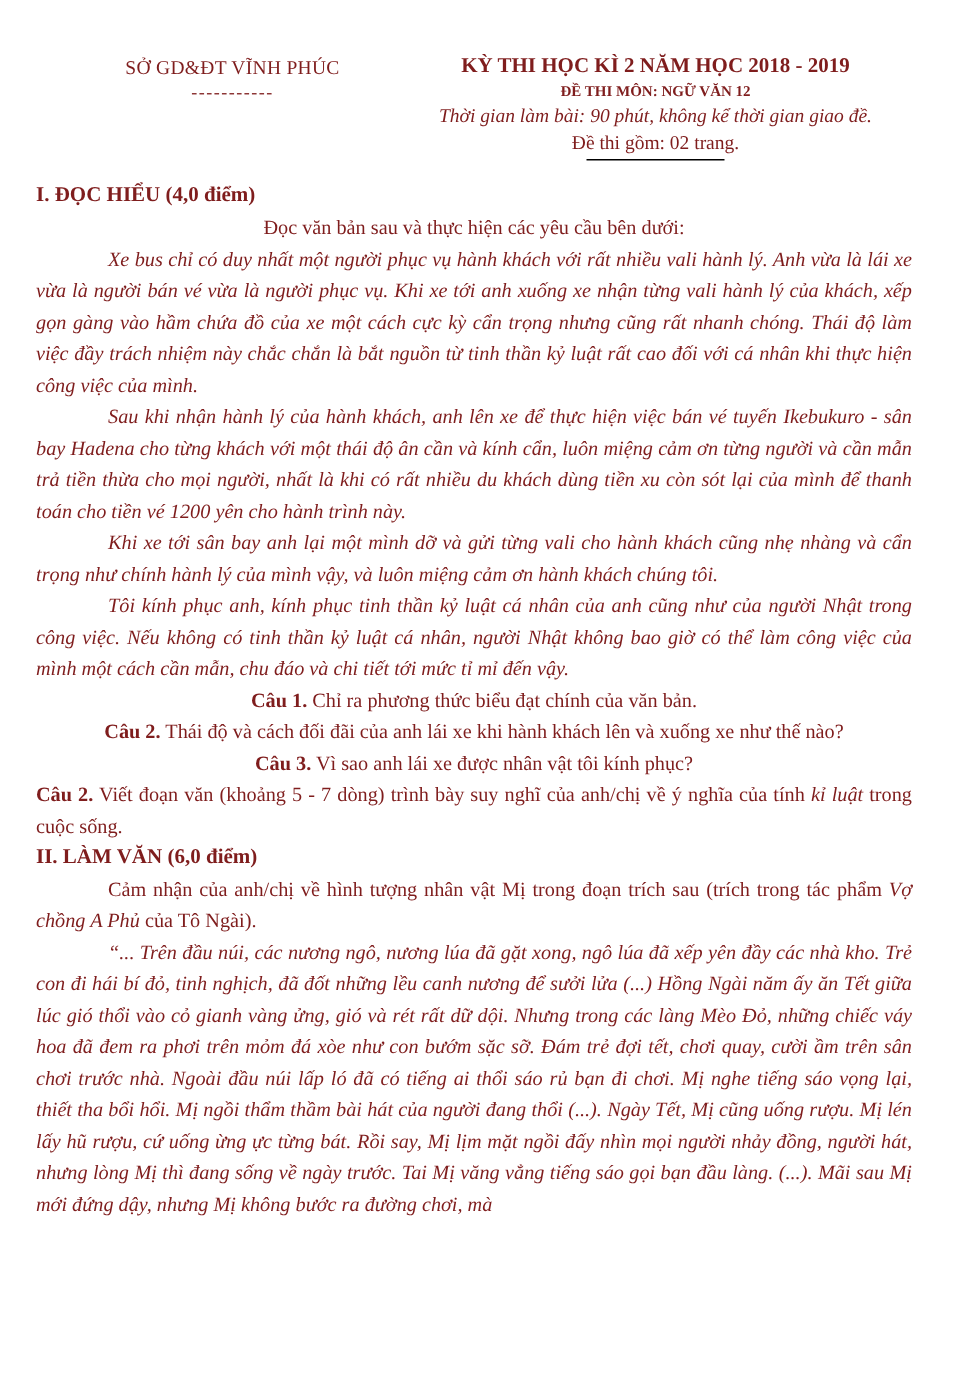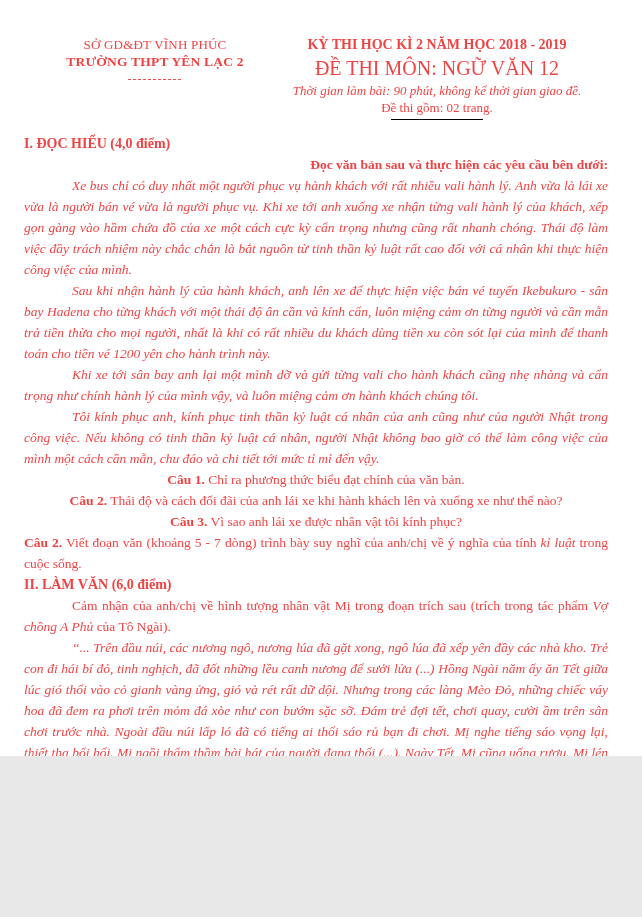--- a/index.html
+++ b/index.html
@@ -1,54 +1,53 @@
 <!DOCTYPE html>
 <html><head>
 <meta charset="utf-8">
 <style>
   html,body { margin:0; padding:0; background:#e8e8e8; }
   .page {
-    width:642px; height:756px; margin:0 auto; background:#ffffff;
-    font-family:"Liberation Serif", serif; color:#ef4444;
+    width:642px; height:917px; margin:0 auto; background:#ffffff;
+    font-family:"Liberation Serif", serif; color:#7f1d1d;
     box-sizing:border-box; overflow:hidden; position:relative;
   }
   
   .header { display:flex; padding:36px 34px 0 44px; }
   .header-left { width:222px; text-align:center; line-height:1.32; }
   .header-left .org { font-size:13px; letter-spacing:.2px; }
   .header-left .school { font-size:13.5px; font-weight:bold; letter-spacing:.2px; }
   .header-left .dashes { font-size:12px; letter-spacing:1px; margin-top:1px; }
   .header-right { flex:1; text-align:center; line-height:1.34; }
   .header-right .exam-title { font-size:14px; font-weight:bold; }
-  .header-right .subject-title { font-size:20px; font-weight:normal; }
+  .header-right .subject-title { font-size:10px; font-weight:bold; }
   .header-right .duration { font-size:13px; font-style:italic; }
   .header-right .pages { font-size:13px; }
   .header-rule { width:92px; border-top:1.6px solid #000; margin:3px auto 0; }
   
   .body { padding:0 34px 0 24px; font-size:13.5px; line-height:21px; text-align:justify; }
   .section-heading { font-weight:bold; font-size:14px; margin:13px 0 0 0; text-align:left; }
-  .instruction { font-weight:bold; margin:0; text-align:right; }
+  .instruction { font-weight:normal; margin:0; text-align:center; }
   p.passage { margin:0; font-style:italic; text-indent:48px; }
   .source-line { margin:0; font-style:italic; text-align:right; padding-right:146px; }
   p.question { margin:0; text-align:center; }
   p.question.wrap { text-align:justify; }
   .q-label { font-weight:bold; }
   p.intro { margin:0; text-indent:48px; }
   .italic { font-style:italic; }
   p.quote { margin:0; font-style:italic; text-indent:48px; }
 </style>
 </head>
 <body>
 
 <div class="page">
 
   <div class="header">
     <div class="header-left">
       <div class="org">SỞ GD&amp;ĐT VĨNH PHÚC</div>
-      <div class="school">TRƯỜNG THPT YÊN LẠC 2</div>
       <div class="dashes">-----------</div>
     </div>
     <div class="header-right">
       <div class="exam-title">KỲ THI HỌC KÌ 2 NĂM HỌC 2018 - 2019</div>
       <div class="subject-title">ĐỀ THI MÔN: NGỮ VĂN 12</div>
       <div class="duration">Thời gian làm bài: 90 phút, không kể thời gian giao đề.</div>
       <div class="pages">Đề thi gồm: 02 trang.</div>
       <div class="header-rule"></div>
     </div>
   </div>

